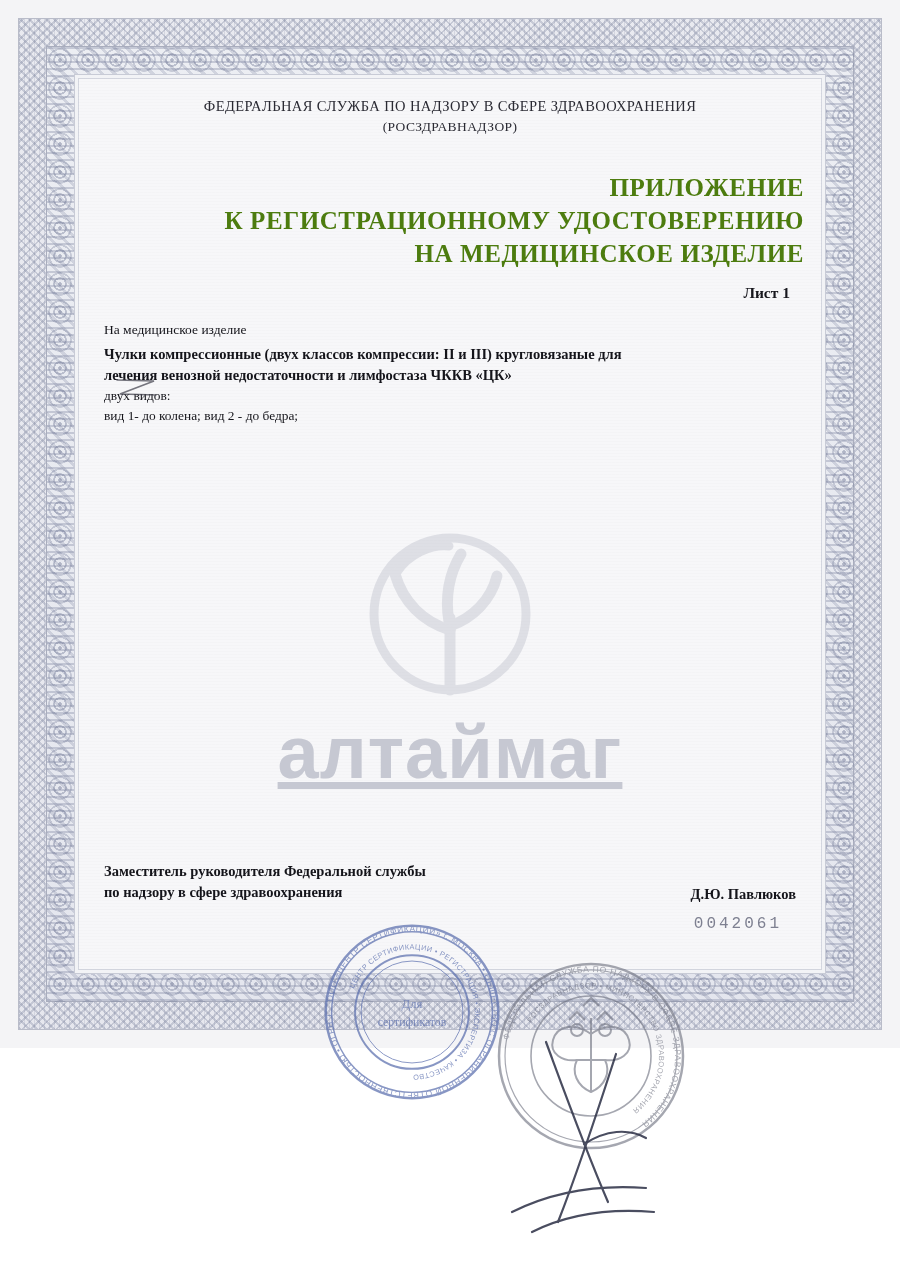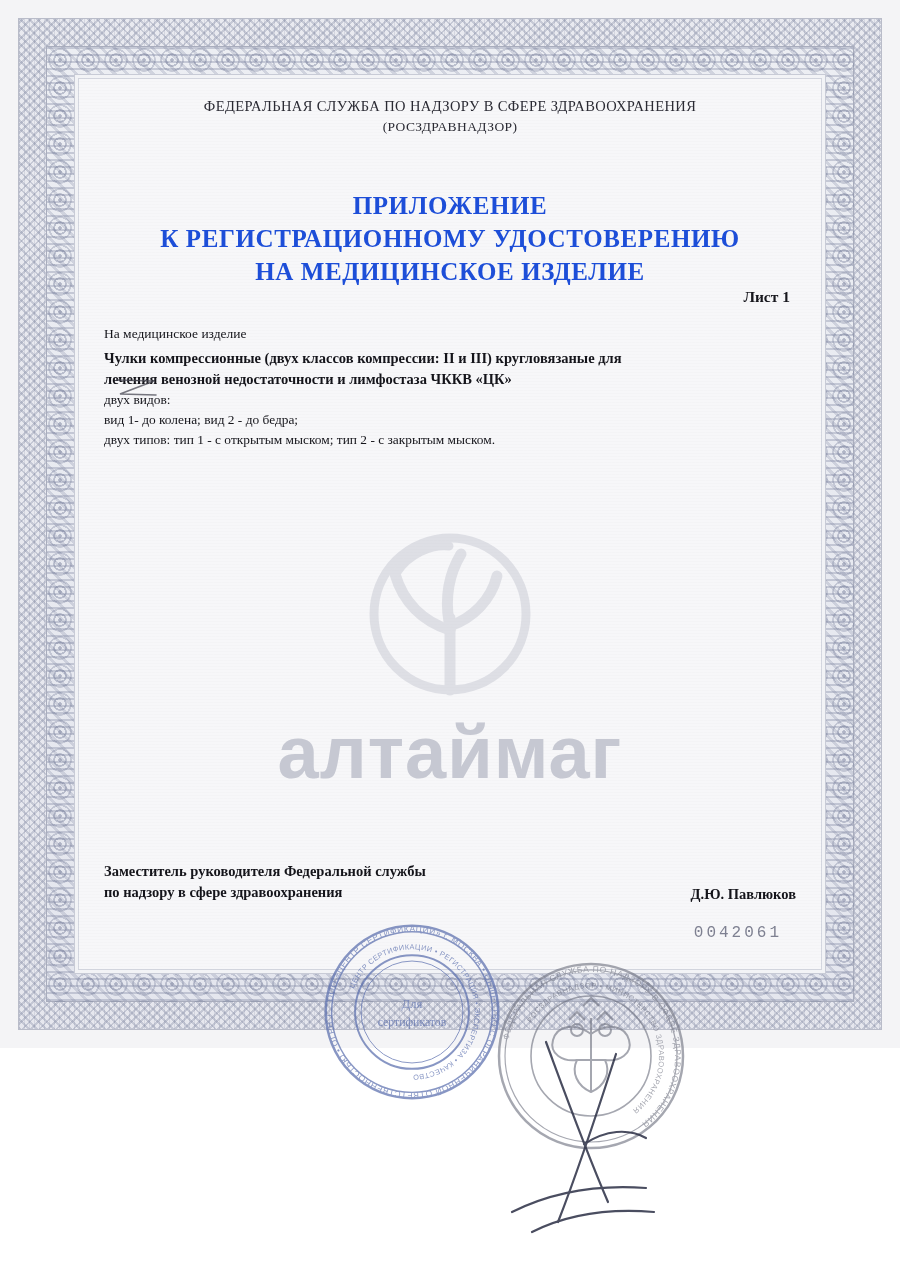--- a/index.html
+++ b/index.html
@@ -101,24 +101,24 @@
     letter-spacing: 0.4px;
     color: #2a2a33;
     line-height: 1.45;
     font-variant: small-caps;
   }
   .agency .line2 {
     font-size: 13.5px;
   }
 
   .title {
-    margin-top: 52px;
-    text-align: center;
-    font-weight: bold;
-    color: #1d4ed8;
+    margin-top: 34px;
+    text-align: right;
+    font-weight: bold;
+    color: #4d7c0f;
     letter-spacing: 0.6px;
     line-height: 1.32;
   }
   .title .t1 { font-size: 25px; }
   .title .t2 { font-size: 25px; }
   .title .t3 { font-size: 25px; }
 
   .daterow {
     margin-top: 14px;
     display: flex;
@@ -126,21 +126,21 @@
     align-items: baseline;
     gap: 64px;
     font-size: 17px;
     font-weight: bold;
     color: #17171d;
   }
   .daterow .num-label { font-weight: bold; }
   .daterow .num-value { font-weight: bold; margin-left: 10px; }
 
   .sheet {
-    margin-top: 0;
+    margin-top: 14px;
     text-align: right;
     padding-right: 14px;
     font-size: 15.5px;
     font-weight: bold;
     color: #17171d;
   }
 
   .body-block {
     margin-top: 20px;
     padding-left: 8px;
@@ -191,20 +191,21 @@
     margin: 0 auto 6px;
     opacity: 0.5;
   }
   .wm-title {
     font-family: "Liberation Sans", sans-serif;
     font-weight: bold;
     font-size: 74px;
     color: #c6c8d2;
     letter-spacing: 1px;
     line-height: 1;
+    text-decoration: underline;
   }
   .wm-sub {
     font-family: "Liberation Sans", sans-serif;
     font-size: 27px;
     color: #c6c8d2;
     margin-top: 12px;
     letter-spacing: 0.5px;
   }
 
   
@@ -252,21 +253,21 @@
   }
   .footer-right {
     font-size: 14.5px;
     font-weight: bold;
     color: #14141a;
     padding-bottom: 1px;
   }
   .serial {
     position: absolute;
     right: 22px;
-    bottom: 16px;
+    bottom: 25px;
     font-family: "Liberation Mono", monospace;
     font-size: 16px;
     letter-spacing: 3px;
     color: #7e8091;
   }
 </style>
 </head>
 <body>
 
 <div class="page">
@@ -292,21 +293,20 @@
 
 
     <div class="sheet">Лист  1</div>
 
     <div class="body-block">
       <div class="lead">На медицинское изделие</div>
       <div class="strong-line">Чулки компрессионные (двух классов компрессии: II и III) кругловязаные для</div>
       <div class="strong-line">лечения венозной недостаточности и лимфостаза ЧККВ «ЦК»</div>
       <div class="plain">двух видов:</div>
       <div class="plain">вид 1- до колена; вид 2 - до бедра;</div>
-      <div class="plain">двух типов: тип 1 - с открытым мыском; тип 2 - с закрытым мыском.</div>
     </div>
 
     <svg class="scribble-small" viewBox="0 0 46 26">
       <path d="M3 6 L40 7 L6 20 L42 21" fill="none" stroke="#4a4a55" stroke-width="1.6" stroke-linecap="round"></path>
     </svg>
 
     <div class="watermark">
       <svg class="wm-logo" viewBox="0 0 210 180">
         <circle cx="105" cy="88" r="76" fill="none" stroke="#c6c8d2" stroke-width="9"></circle>
         <path d="M105 164 L105 92" fill="none" stroke="#c6c8d2" stroke-width="11" stroke-linecap="round"></path>

